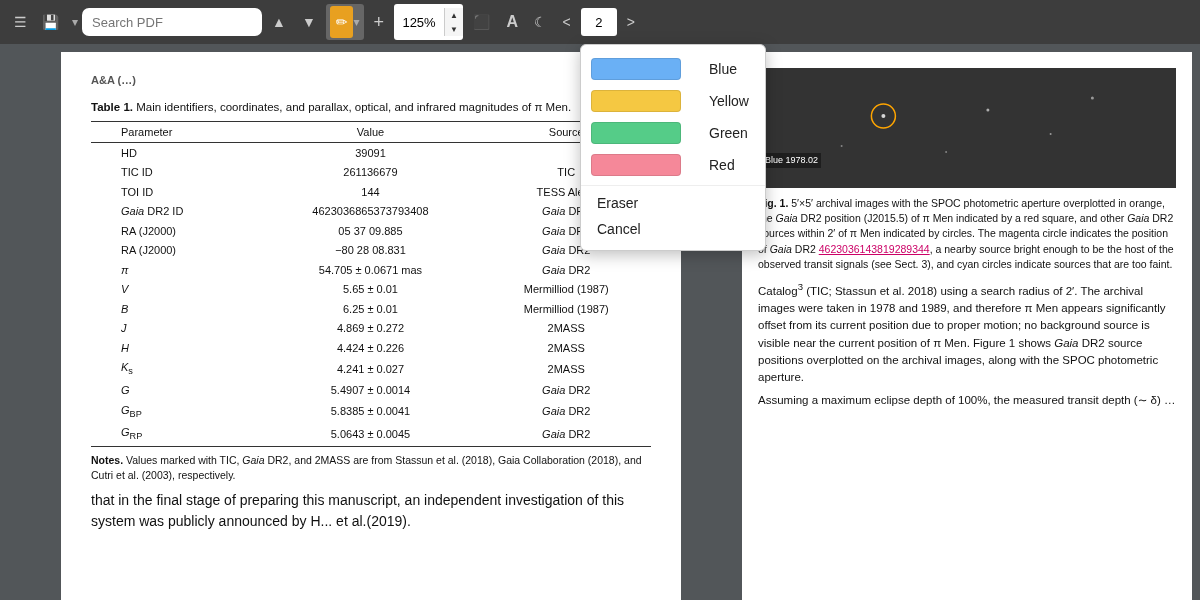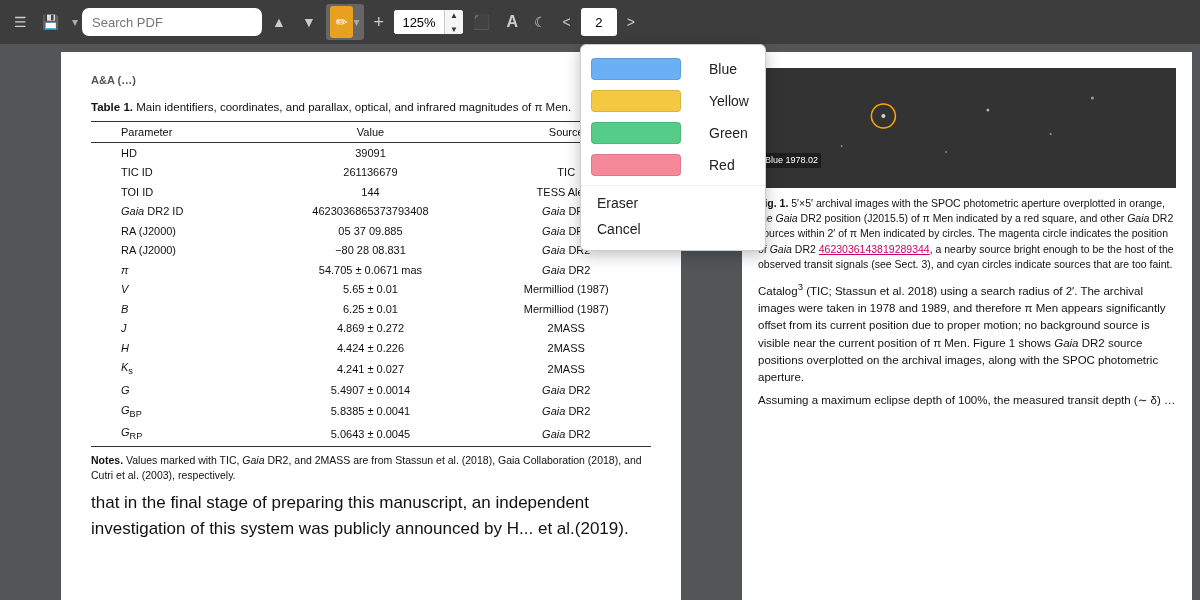--- a/index.html
+++ b/index.html
@@ -22,21 +22,21 @@
       color: #ccc; font-size: 14px; padding: 4px 6px; border-radius: 3px;
       height: 32px;
     }
     .toolbar-btn.active { background: #e8a020; color: #fff; }
     .search-input {
       background: #fff; border: none; border-radius: 7px;
       padding: 4px 10px; width: 180px; font-size: 13px; height: 28px;
     }
     .zoom-control {
       display: flex; align-items: center; gap: 0;
-      background: #fff; border-radius: 3px; height: 24px; overflow: hidden;
+      background: #fff; border-radius: 3px; height: 36px; overflow: hidden;
     }
     .zoom-input {
       width: 50px; border: none; text-align: center; font-size: 13px;
       padding: 0 4px; height: 28px;
     }
     .zoom-arrows {
       display: flex; flex-direction: column; border-left: 1px solid #ccc;
     }
     .zoom-arrow {
       background: #f5f5f5; border: none; cursor: pointer;
@@ -145,21 +145,21 @@
     table.data-table th:first-child { text-align: left; padding-left: 30px; }
 
     .italic { font-style: italic; }
     .notes-text {
       font-size: 10.5px;
       line-height: 1.4;
       margin-bottom: 8px;
     }
     .notes-text b { font-weight: bold; }
     .body-text {
-      font-size: 17px;
+      font-size: 14px;
       line-height: 1.5;
       margin-bottom: 6px;
     }
 
     
     .right-panel {
       width: 450px;
       background: #fff;
       height: 556px;
       margin-top: 8px;

